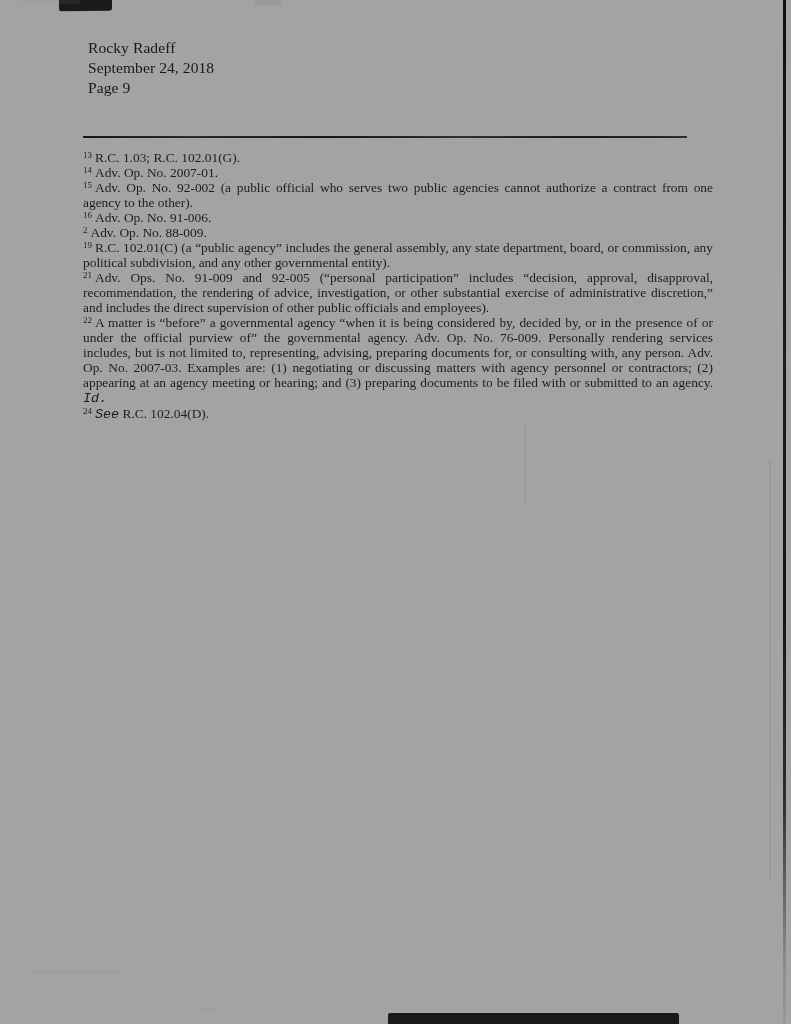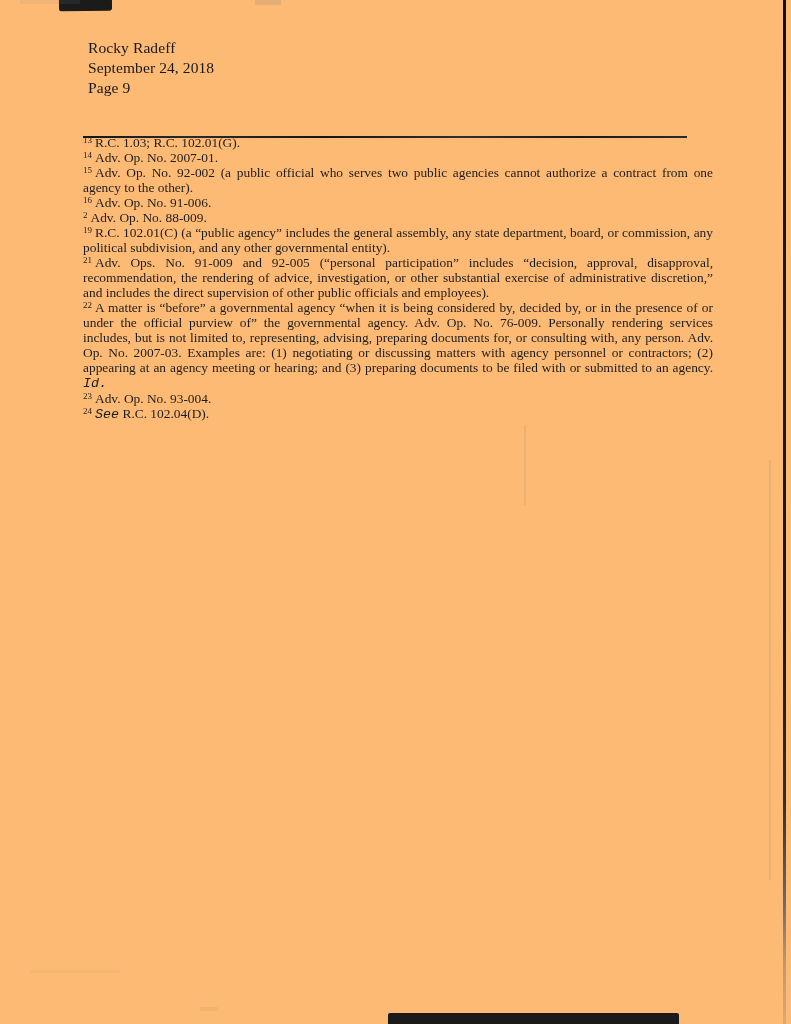--- a/index.html
+++ b/index.html
@@ -5,21 +5,21 @@
   html, body {
     margin: 0;
     padding: 0;
     background: #ffffff;
     font-family: "Liberation Serif", "DejaVu Serif", serif;
   }
   .page {
     position: relative;
     width: 791px;
     height: 1024px;
-    background: #fdba74;
+    background: #a3a3a3;
     overflow: hidden;
     color: #1c1c1c;
   }
 
   
   .header {
     position: absolute;
     left: 88px;
     top: 38px;
     font-size: 15.5px;
@@ -35,21 +35,21 @@
     top: 136px;
     width: 604px;
     height: 2px;
     background: linear-gradient(to right, #161616 0%, #2a2a2a 18%, #151515 40%, #303030 63%, #181818 82%, #2b2b2b 100%);
   }
 
   
   .footnotes {
     position: absolute;
     left: 83px;
-    top: 135px;
+    top: 150px;
     width: 630px;
     font-size: 13.4px;
     line-height: 15px;
     color: #1d1d1d;
   }
   .footnote {
     margin: 0;
     text-align: justify;
     text-justify: inter-word;
   }
@@ -131,21 +131,20 @@
 
   <div class="footnotes" id="footnotes">
       <p class="footnote"><span class="fn-num">13</span><span>R.C. 1.03; R.C. 102.01(G).</span></p>
       <p class="footnote"><span class="fn-num">14</span><span>Adv. Op. No. 2007-01.</span></p>
       <p class="footnote"><span class="fn-num">15</span><span>Adv. Op. No. 92-002 (a public official who serves two public agencies cannot authorize a contract from one agency to the other).</span></p>
       <p class="footnote"><span class="fn-num">16</span><span>Adv. Op. No. 91-006.</span></p>
       <p class="footnote"><span class="fn-num">2</span><span>Adv. Op. No. 88-009.</span></p>
       <p class="footnote"><span class="fn-num">19</span><span>R.C. 102.01(C) (a “public agency” includes the general assembly, any state department, board, or commission, any political subdivision, and any other governmental entity).</span></p>
       <p class="footnote"><span class="fn-num">21</span><span>Adv. Ops. No. 91-009 and 92-005 (“personal participation” includes “decision, approval, disapproval, recommendation, the rendering of advice, investigation, or other substantial exercise of administrative discretion,” and includes the direct supervision of other public officials and employees).</span></p>
       <p class="footnote"><span class="fn-num">22</span><span>A matter is “before” a governmental agency “when it is being considered by, decided by, or in the presence of or under the official purview of” the governmental agency. Adv. Op. No. 76-009. Personally rendering services includes, but is not limited to, representing, advising, preparing documents for, or consulting with, any person. Adv. Op. No. 2007-03. Examples are: (1) negotiating or discussing matters with agency personnel or contractors; (2) appearing at an agency meeting or hearing; and (3) preparing documents to be filed with or submitted to an agency. </span><span class="italic">Id.</span></p>
-      <p class="footnote"><span class="fn-num">23</span><span>Adv. Op. No. 93-004.</span></p>
       <p class="footnote"><span class="fn-num">24</span><span class="italic">See</span><span> R.C. 102.04(D).</span></p>
     </div>
 
   <div class="edge-line"></div>
   <div class="smudge-top-left"></div>
   <div class="smudge-bottom"></div>
   <div class="streak-mid"></div>
   <div class="streak-right"></div>
   <div class="speck-a"></div>
   <div class="speck-b"></div>

